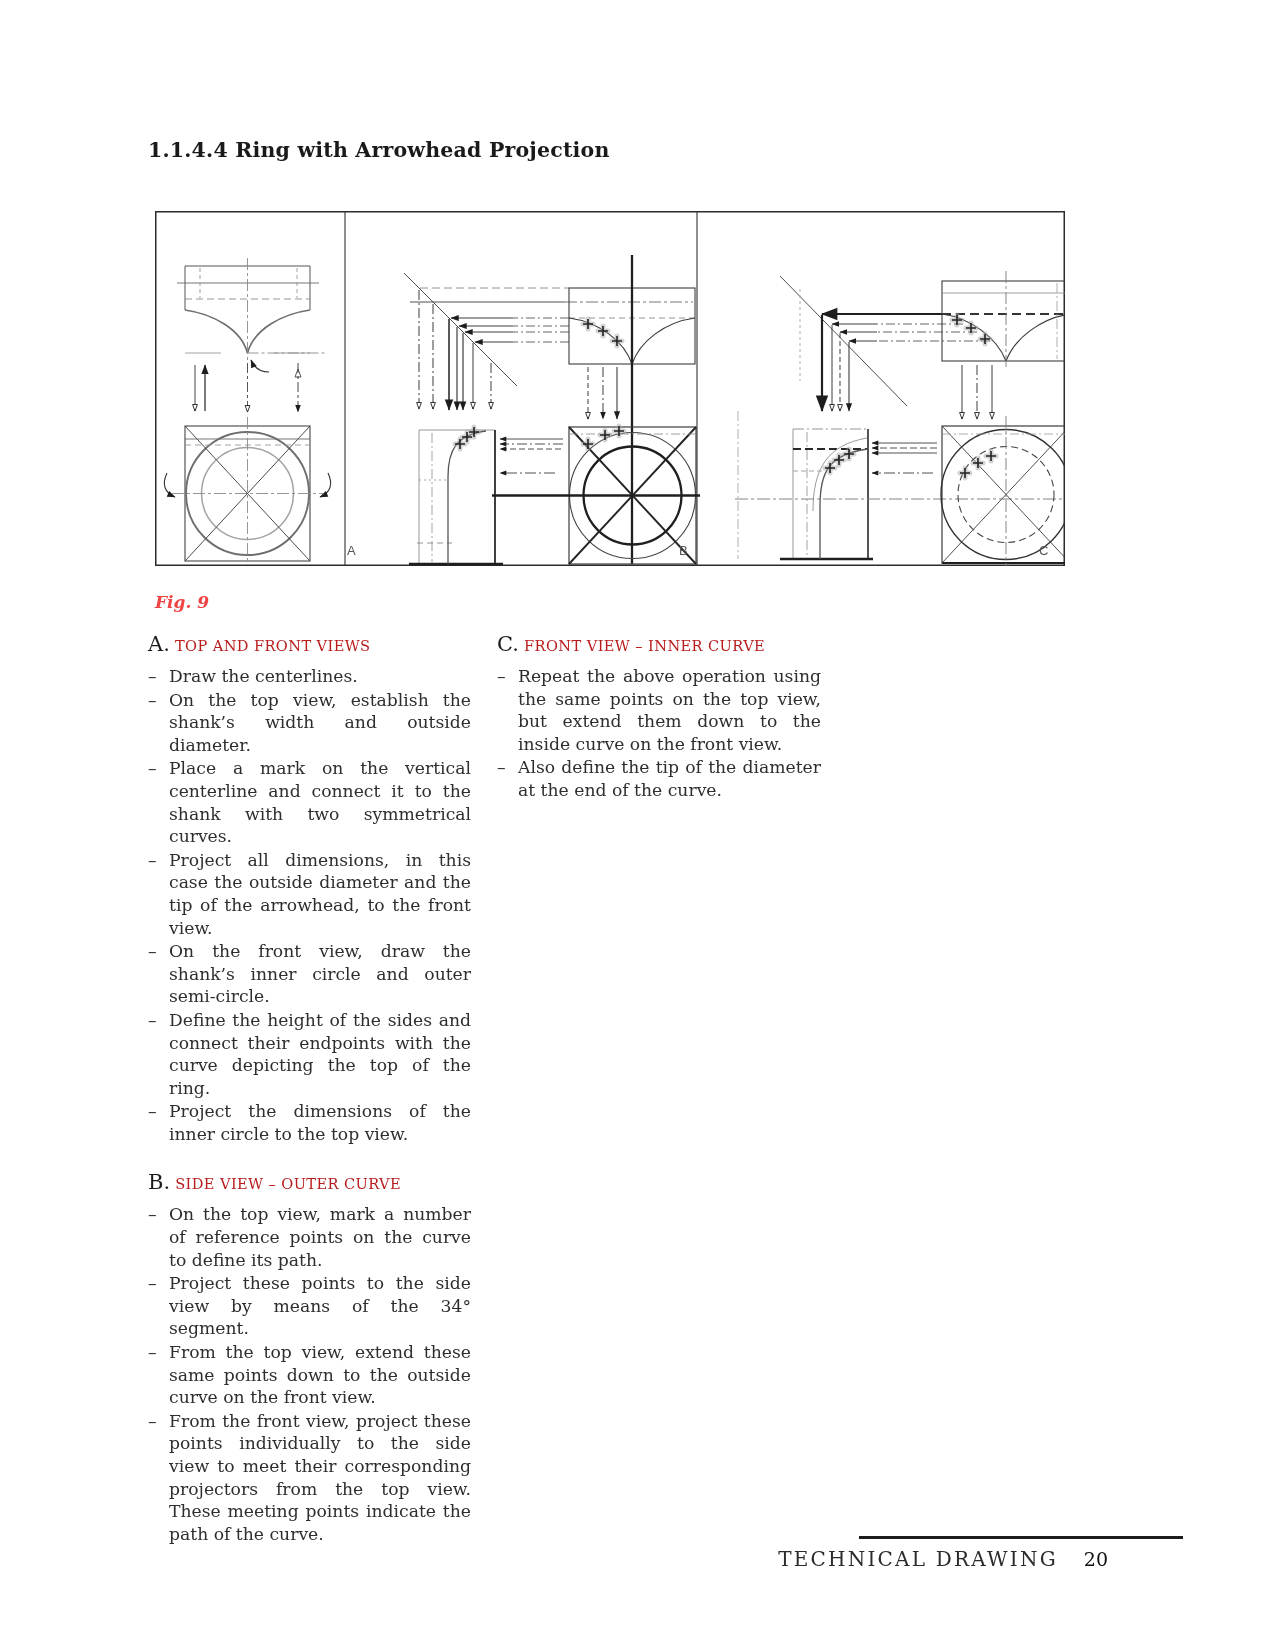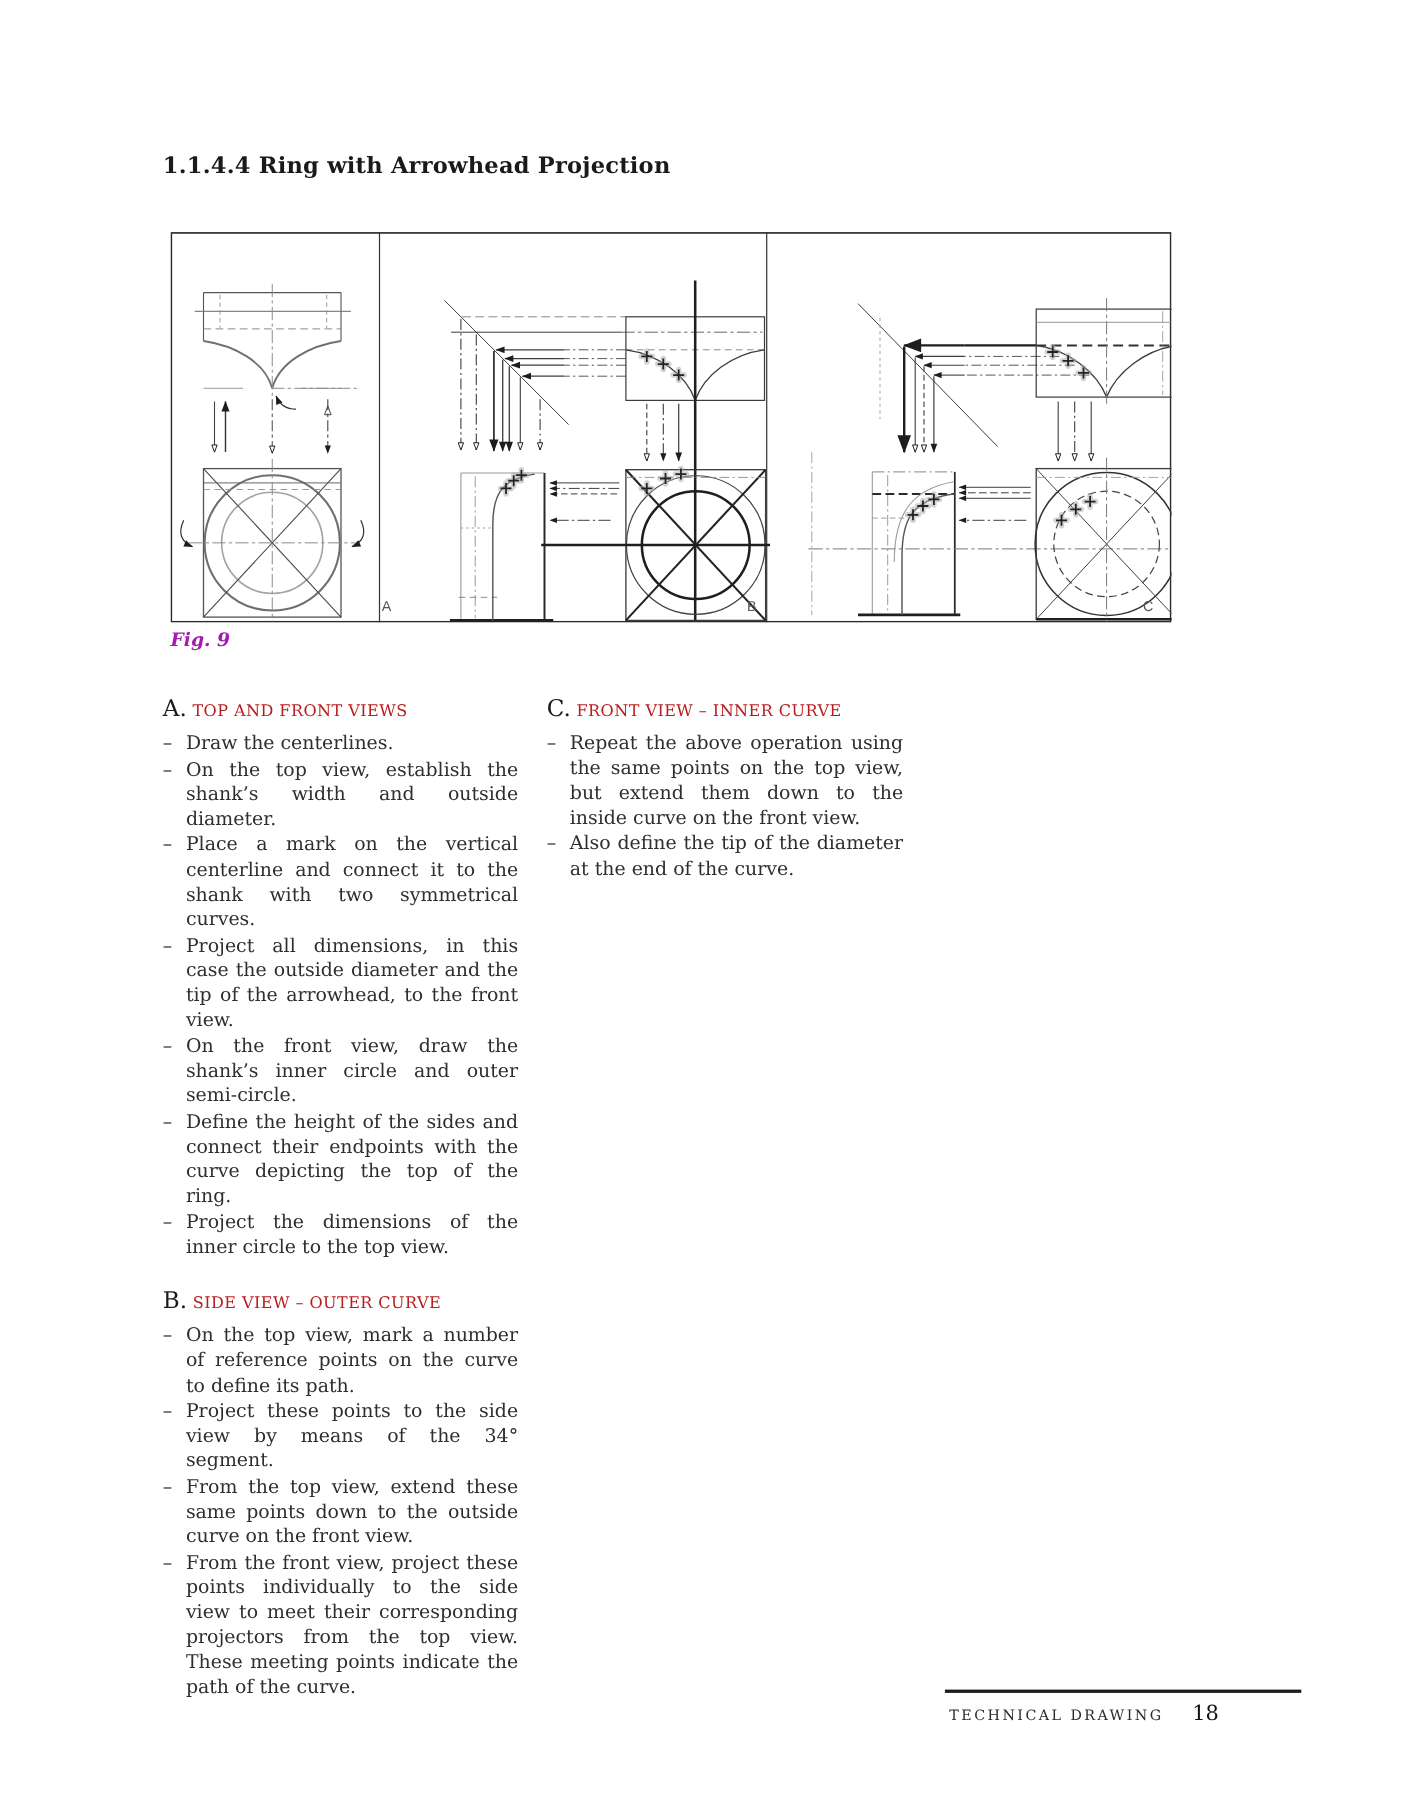--- a/index.html
+++ b/index.html
@@ -5,36 +5,36 @@
   html,body{margin:0;padding:0;background:#ffffff;}
   .page{position:relative;width:1183px;height:1650px;background:#ffffff;overflow:hidden;
         font-family:"DejaVu Serif", serif;color:#2e2e2e;}
   .doc-title{position:absolute;left:148px;top:138px;font-size:20.5px;font-weight:bold;
         letter-spacing:0.2px;color:#1a1a1a;}
   .figure{position:absolute;left:155px;top:211px;width:910px;height:355px;background:#fff;}
   .figure svg{position:absolute;left:0;top:0;}
   .panel-label{position:absolute;top:332px;font-size:13px;color:#555;
         font-family:"Liberation Sans", sans-serif;}
   .panel-label.a{left:192px;} .panel-label.b{left:524px;} .panel-label.c{left:884px;}
-  .fig-caption{position:absolute;left:155px;top:572px;font-size:17px;font-style:italic;
-        font-weight:bold;color:#a21caf;}
+  .fig-caption{position:absolute;left:155px;top:592px;font-size:17px;font-style:italic;
+        font-weight:bold;color:#ef4444;}
   .col{position:absolute;top:632px;}
   .col-left{left:148px;width:323px;}
   .col-right{left:497px;width:324px;}
   .sec + .sec{margin-top:25px;}
   .sec-head{margin-bottom:9px;white-space:nowrap;}
   .sec-letter{font-size:21px;color:#1b1b1b;}
   .sec-title{font-size:14.6px;letter-spacing:0.4px;color:#b91c1c;}
   .item{display:flex;margin-top:1px;font-size:17.2px;line-height:22.6px;color:#2e2e2e;}
   .item .dash{flex:0 0 21px;}
   .item .txt{flex:1;text-align:justify;hyphens:auto;}
   .footer-rule{position:absolute;left:859px;top:1536px;width:341px;height:2.5px;background:#1c1c1c;}
   .footer{position:absolute;top:1547px;left:0;right:75px;display:flex;justify-content:flex-end;
         align-items:baseline;gap:26px;}
-  .running-title{font-size:13px;letter-spacing:2.2px;color:#2b2b2b;}
+  .running-title{font-size:20px;letter-spacing:2.2px;color:#2b2b2b;}
   .page-num{font-size:19px;color:#101010;}
 </style>
 </head>
 <body>
 
 <div class="page">
 
   <div class="doc-title">1.1.4.4 Ring with Arrowhead Projection</div>
 
   <div class="figure">
@@ -290,16 +290,16 @@
       <div class="item">
         <span class="dash">–</span>
         <span class="txt">Also define the tip of the diameter at the end of the curve.</span>
       </div>
     </div>
   </div>
 
   <div class="footer-rule"></div>
   <div class="footer">
     <span class="running-title">TECHNICAL DRAWING</span>
-    <span class="page-num">18</span>
+    <span class="page-num">20</span>
   </div>
 
 </div>
 
 </body></html>

